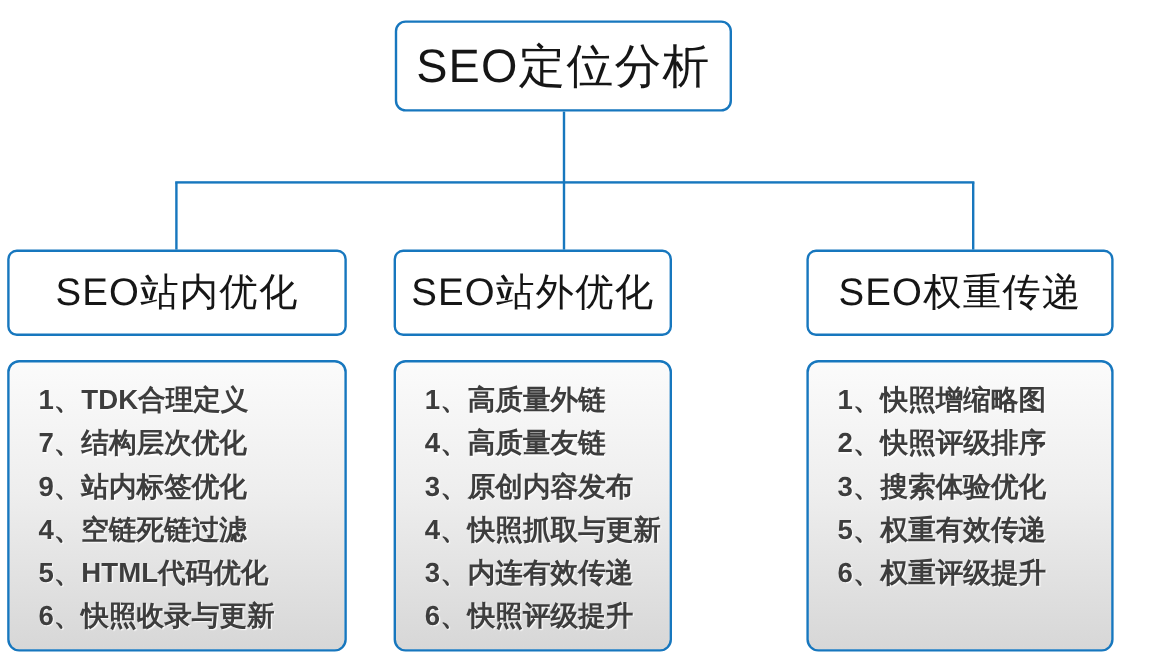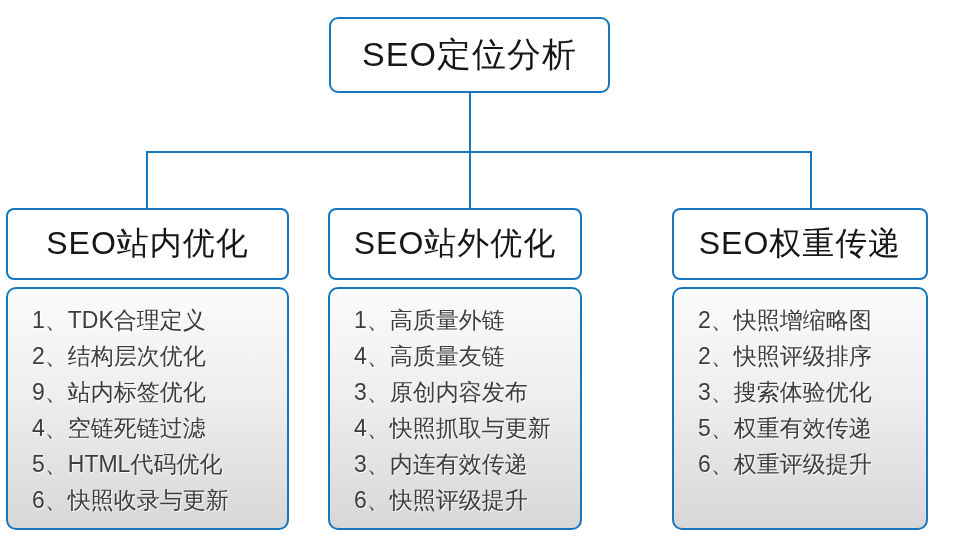--- a/index.html
+++ b/index.html
@@ -15,47 +15,48 @@
   .vline { position:absolute; width:2px; background:#1777be; }
   .hline { position:absolute; height:2px; background:#1777be; }
   
   .root-box {
     position:absolute;
     left:329px; top:17px; width:281px; height:76px;
     background:#ffffff;
     border:2px solid #1777be;
     border-radius:9px;
     display:flex; align-items:center; justify-content:center;
-    font-size:34px; color:#161616;
+    font-size:39px; color:#161616;
     letter-spacing:1px;
     white-space:nowrap;
   }
   
   .branch { position:absolute; top:208px; }
   .branch.b0 { left:6px;   width:283px; }
-  .branch.b1 { left:328px; width:254px; }
+  .branch.b1 { left:328px; width:232px; }
   .branch.b2 { left:672px; width:256px; }
   .branch-header {
     width:100%; height:72px;
     background:#ffffff;
     border:2px solid #1777be;
     border-radius:8px;
     display:flex; align-items:center; justify-content:center;
     font-size:32px; color:#161616;
     letter-spacing:1px;
     white-space:nowrap;
   }
   .branch-list {
-    margin-top:7px;
+    margin-top:20px;
     width:100%; height:243px;
     border:2px solid #1777be;
     border-radius:10px;
     background:linear-gradient(180deg,#fbfbfb 0%,#eeeeee 45%,#d7d7d7 100%);
     padding:13px 0 0 24px;
     overflow:hidden;
+    font-weight:bold;
   }
   .list-item {
     font-size:23px;
     line-height:36px;
     color:#3d3d3d;
     text-shadow:1px 1px 1px rgba(255,255,255,0.9);
     white-space:nowrap;
   }
 </style>
 </head>
@@ -72,21 +73,21 @@
   <div class="root-box">
     <span>SEO定位分析</span>
   </div>
 
   <div class="branch b0">
     <div class="branch-header">
       <span>SEO站内优化</span>
     </div>
     <div class="branch-list">
       <div class="list-item">1、TDK合理定义</div>
-      <div class="list-item">2、结构层次优化</div>
+      <div class="list-item">7、结构层次优化</div>
       <div class="list-item">9、站内标签优化</div>
       <div class="list-item">4、空链死链过滤</div>
       <div class="list-item">5、HTML代码优化</div>
       <div class="list-item">6、快照收录与更新</div>
     </div>
   </div>
 
   <div class="branch b1">
     <div class="branch-header">
       <span>SEO站外优化</span>
@@ -99,21 +100,21 @@
       <div class="list-item">3、内连有效传递</div>
       <div class="list-item">6、快照评级提升</div>
     </div>
   </div>
 
   <div class="branch b2">
     <div class="branch-header">
       <span>SEO权重传递</span>
     </div>
     <div class="branch-list">
-      <div class="list-item">2、快照增缩略图</div>
+      <div class="list-item">1、快照增缩略图</div>
       <div class="list-item">2、快照评级排序</div>
       <div class="list-item">3、搜索体验优化</div>
       <div class="list-item">5、权重有效传递</div>
       <div class="list-item">6、权重评级提升</div>
     </div>
   </div>
 
 </div>
 
 </body></html>

